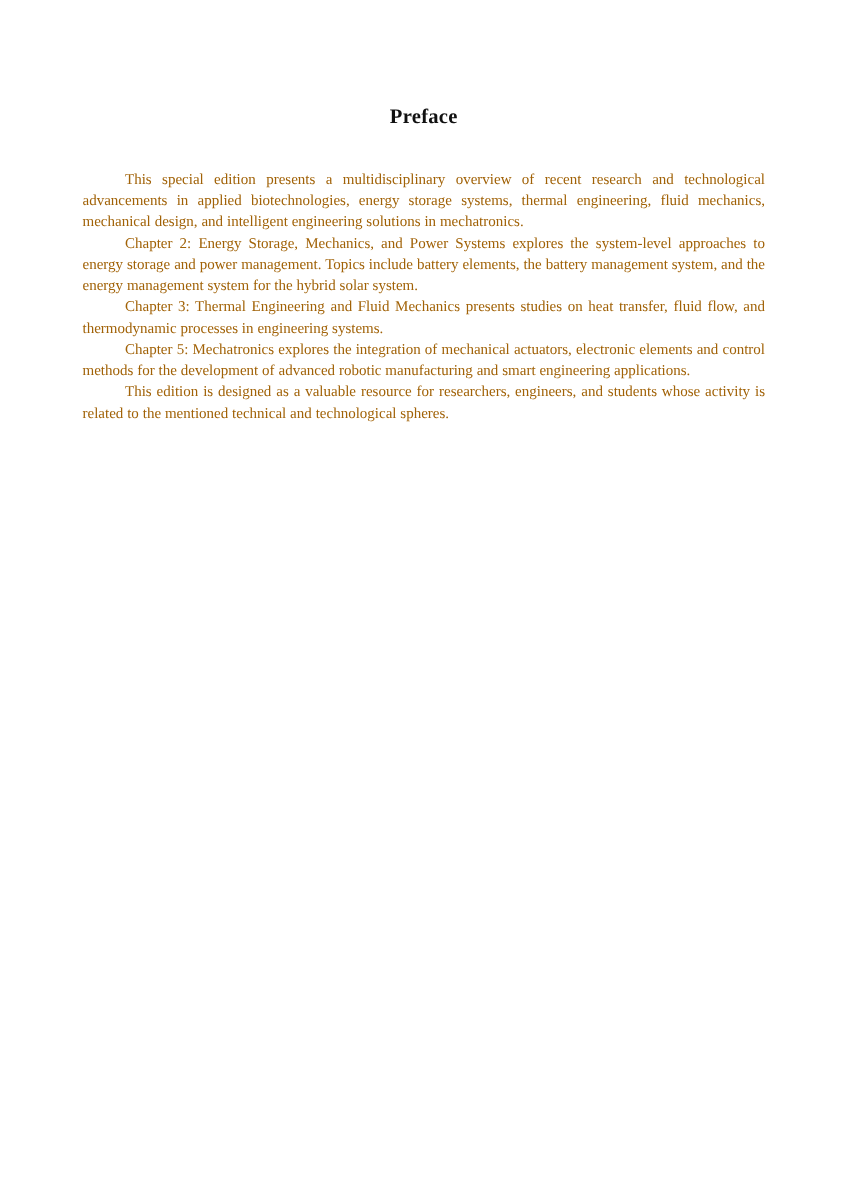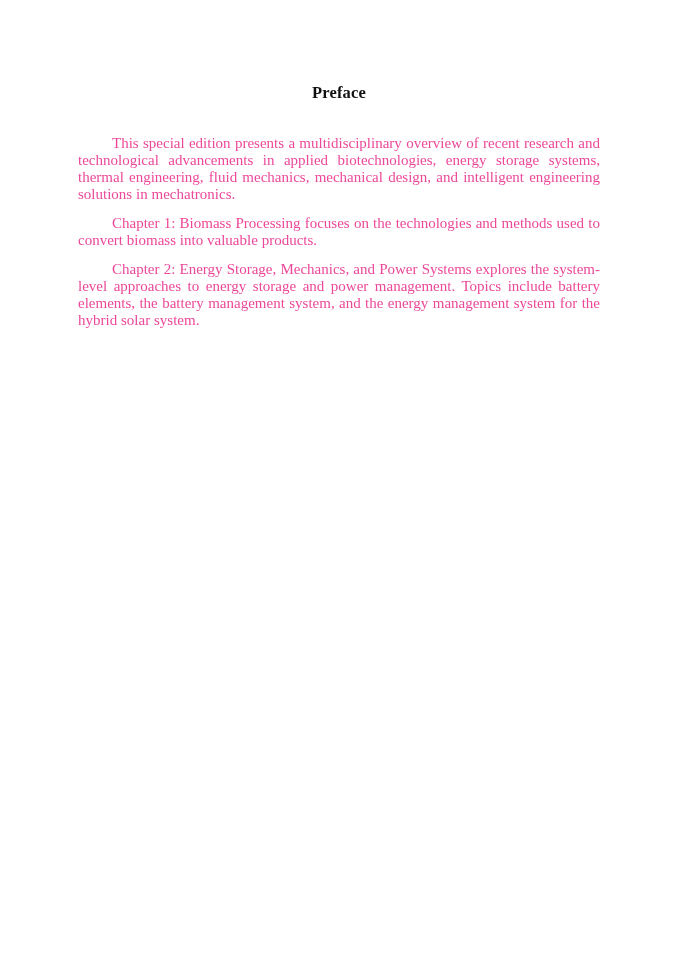--- a/index.html
+++ b/index.html
@@ -40,42 +40,44 @@
     padding-top: 83px;
     line-height: 19px;
     color: #111111;
   }
 
   .body-block {
     margin-top: 33px;
   }
 
   p.para {
-    margin: 12px;
+    margin: 0;
     padding: 0;
-    font-size: 15px;
+    font-size: 12px;
     line-height: 17px;
     text-align: justify;
     text-indent: 34px;
     -webkit-hyphens: none;
     hyphens: none;
     word-spacing: 0.1px;
-    color: #ec4899;
+    color: #a16207;
   }
 </style>
 </head>
 <body>
 
 <div class="page">
 
   <div class="content">
 
     <h1 class="doc-title">Preface</h1>
 
     <div class="body-block">
       <p class="para">This special edition presents a multidisciplinary overview of recent research and technological advancements in applied biotechnologies, energy storage systems, thermal engineering, fluid mechanics, mechanical design, and intelligent engineering solutions in mechatronics.</p>
-      <p class="para">Chapter 1: Biomass Processing focuses on the technologies and methods used to convert biomass into valuable products.</p>
       <p class="para">Chapter 2: Energy Storage, Mechanics, and Power Systems explores the system-level approaches to energy storage and power management. Topics include battery elements, the battery management system, and the energy management system for the hybrid solar system.</p>
+      <p class="para">Chapter 3: Thermal Engineering and Fluid Mechanics presents studies on heat transfer, fluid flow, and thermodynamic processes in engineering systems.</p>
+      <p class="para">Chapter 5: Mechatronics explores the integration of mechanical actuators, electronic elements and control methods for the development of advanced robotic manufacturing and smart engineering applications.</p>
+      <p class="para">This edition is designed as a valuable resource for researchers, engineers, and students whose activity is related to the mentioned technical and technological spheres.</p>
     </div>
 
   </div>
 
 </div>
 
 </body></html>

